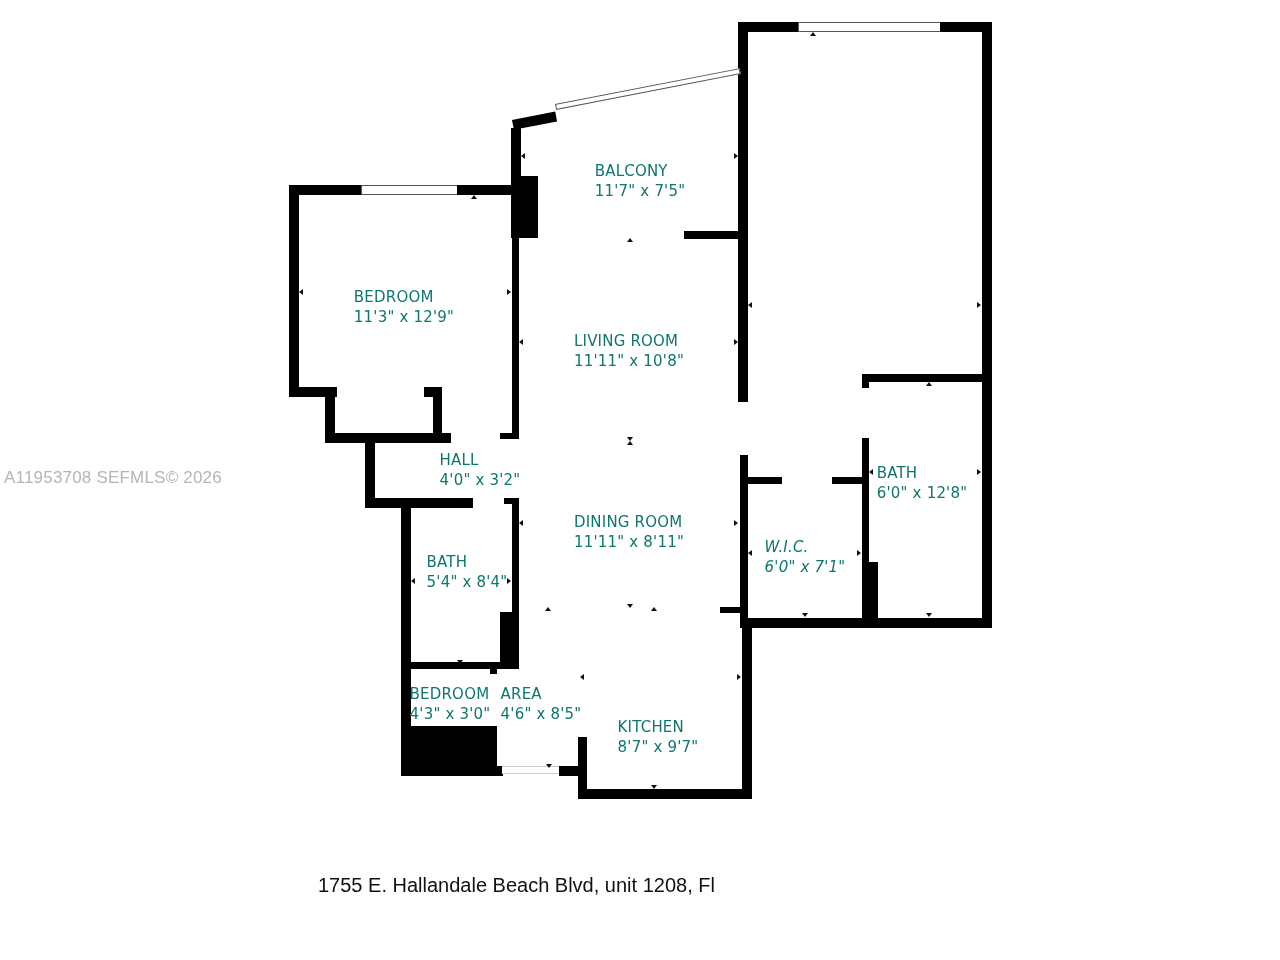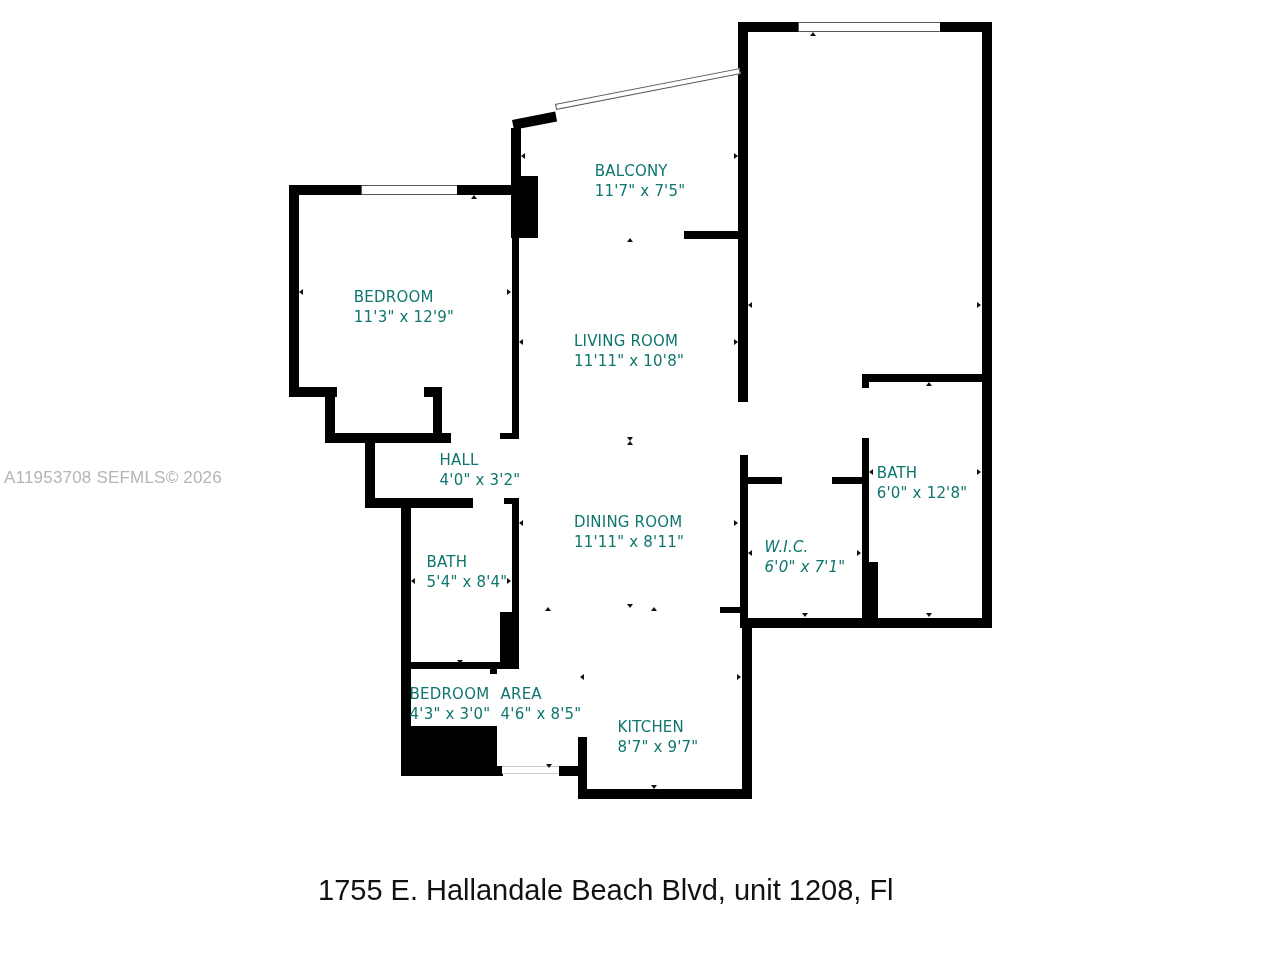--- a/index.html
+++ b/index.html
@@ -3,21 +3,21 @@
 <meta charset="utf-8">
 <style>
   html, body { margin: 0; padding: 0; background: #ffffff; }
   body { width: 1280px; height: 960px; position: relative; overflow: hidden; font-family: "DejaVu Sans", sans-serif; }
   #plan { position: absolute; left: 0; top: 0; width: 1280px; height: 960px; }
   .w { position: absolute; background: #000; }
   .win { position: absolute; background: #fff; box-sizing: border-box; border: 1px solid #555; }
   .label { position: absolute; text-align: left; color: #0f766e; font-size: 15px; line-height: 20px; white-space: nowrap; transform: translateX(-50%); letter-spacing: 0.2px; }
   .label .dim { display: block; }
   .watermark { position: absolute; left: 4px; top: 468px; color: #b5b5b5; font-family: "Liberation Sans", sans-serif; font-size: 17px; letter-spacing: 0.2px; }
-  .address { position: absolute; left: 318px; top: 874px; color: #111; font-family: "Liberation Sans", sans-serif; font-size: 29px; letter-spacing: 0px; white-space: nowrap; }
+  .address { position: absolute; left: 318px; top: 874px; color: #111; font-family: "Liberation Sans", sans-serif; font-size: 20px; letter-spacing: 0px; white-space: nowrap; }
   .tick { position: absolute; width: 0; height: 0; }
   .t-up { border-left: 3px solid transparent; border-right: 3px solid transparent; border-bottom: 4px solid #111; }
   .t-down { border-left: 3px solid transparent; border-right: 3px solid transparent; border-top: 4px solid #111; }
   .t-left { border-top: 3px solid transparent; border-bottom: 3px solid transparent; border-right: 4px solid #111; }
   .t-right { border-top: 3px solid transparent; border-bottom: 3px solid transparent; border-left: 4px solid #111; }
 </style>
 </head>
 <body>
 
 <div id="plan">

